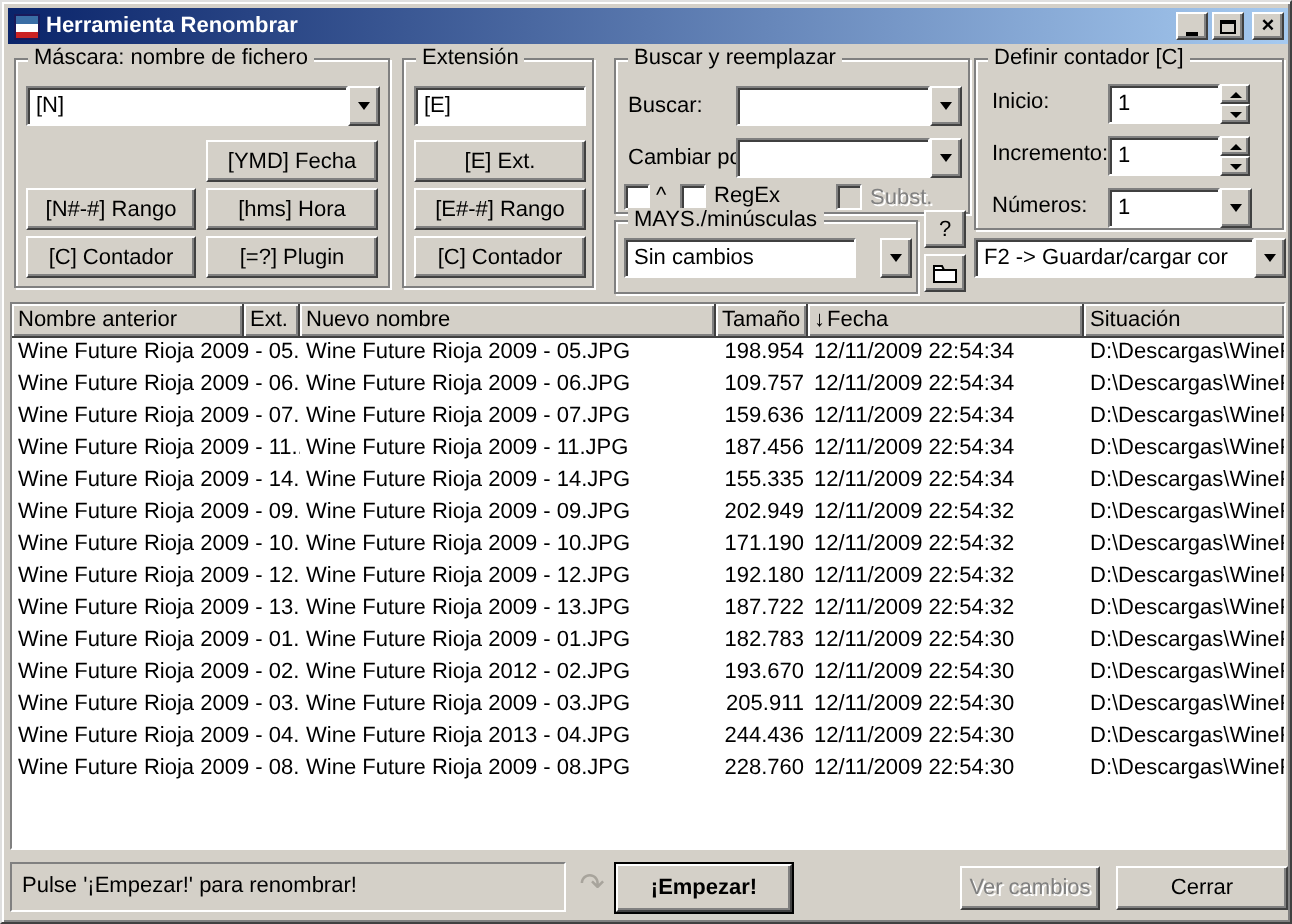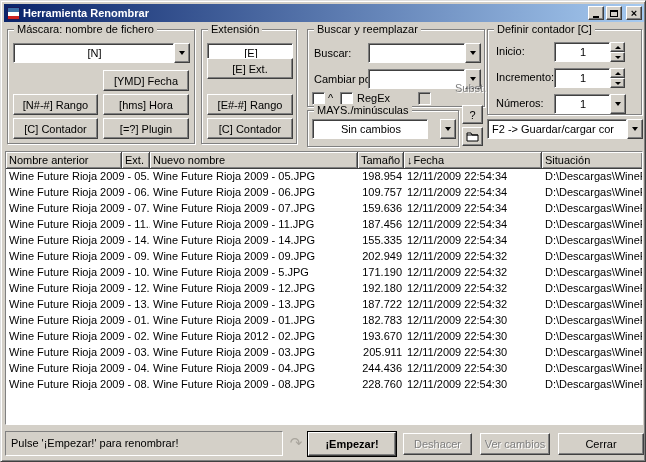--- a/index.html
+++ b/index.html
@@ -20,21 +20,21 @@
   .title{color:#fff;font-weight:bold;font-size:11px;flex:1;white-space:nowrap;overflow:hidden;}
   .winbtns{display:flex;gap:2px;align-items:center;}
   .wbtn{width:16px;height:14px;padding:0;display:flex;align-items:center;justify-content:center;cursor:default;}
   .btn3d{background:var(--face,#d4d0c8);border:1px solid;border-color:#ffffff #404040 #404040 #ffffff;
     box-shadow:inset -1px -1px 0 #808080;}
   .glyph-min{width:6px;height:2px;background:#000;margin-top:7px;}
   .glyph-max{width:8px;height:7px;border:1px solid #000;border-top-width:2px;}
   .glyph-close{font-size:11px;font-weight:bold;line-height:10px;}
   
   .groupbox{position:absolute;border:1px solid #808080;
-    box-shadow:inset 1px 1px 0 #fff,1px 1px 0 #fff;text-align:center;}
+    box-shadow:inset 1px 1px 0 #fff,1px 1px 0 #fff;}
   .legend{position:absolute;top:-7px;left:6px;background:var(--face,#d4d0c8);padding:0 3px;white-space:nowrap;}
   .sunken{background:#fff;border:1px solid;border-color:#808080 #ffffff #ffffff #808080;
     box-shadow:inset 1px 1px 0 #404040;}
   .combo{position:absolute;display:flex;}
   .combo .field{flex:1;height:20px;padding:3px 2px 0 4px;white-space:nowrap;overflow:hidden;}
   .combo .drop{width:16px;height:20px;display:flex;align-items:center;justify-content:center;cursor:default;}
   .tri-down{width:0;height:0;border-left:3px solid transparent;border-right:3px solid transparent;border-top:4px solid #000;}
   .tri-up{width:0;height:0;border-left:3px solid transparent;border-right:3px solid transparent;border-bottom:4px solid #000;}
   .pbtn{position:absolute;display:flex;align-items:center;justify-content:center;
     font-size:11px;cursor:default;white-space:nowrap;}
@@ -106,21 +106,21 @@
     <div class="pbtn btn3d" style="left:95px;top:40px;width:86px;height:21px;">[YMD] Fecha</div>
     <div class="pbtn btn3d" style="left:5px;top:64px;width:85px;height:21px;">[N#-#] Rango</div>
     <div class="pbtn btn3d" style="left:95px;top:64px;width:86px;height:21px;">[hms] Hora</div>
     <div class="pbtn btn3d" style="left:5px;top:88px;width:85px;height:21px;">[C] Contador</div>
     <div class="pbtn btn3d" style="left:95px;top:88px;width:86px;height:21px;">[=?] Plugin</div>
   </div>
 
   <div class="groupbox" style="left:200px;top:28px;width:96px;height:115px;">
     <span class="legend">Extensión</span>
     <div class="sunken" style="position:absolute;left:5px;top:13px;width:86px;height:20px;padding:3px 2px 0 4px;">[E]</div>
-    <div class="pbtn btn3d" style="left:5px;top:28px;width:86px;height:21px;">[E] Ext.</div>
+    <div class="pbtn btn3d" style="left:5px;top:40px;width:86px;height:21px;">[E] Ext.</div>
     <div class="pbtn btn3d" style="left:5px;top:64px;width:86px;height:21px;">[E#-#] Rango</div>
     <div class="pbtn btn3d" style="left:5px;top:88px;width:86px;height:21px;">[C] Contador</div>
   </div>
 
   <div class="groupbox" style="left:306px;top:28px;width:178px;height:78px;">
     <span class="legend">Buscar y reemplazar</span>
     <span style="position:absolute;left:6px;top:17px;">Buscar:</span>
     <div class="combo" style="left:60px;top:13px;width:113px;">
       <div class="field sunken"></div>
       <div class="drop btn3d">
@@ -132,21 +132,21 @@
       <div class="field sunken"></div>
       <div class="drop btn3d">
           <span class="tri-down"></span>
         </div>
     </div>
     <span class="checkbox" style="position:absolute;left:4px;top:62px;"></span>
     <span style="position:absolute;left:20px;top:62px;">^</span>
     <span class="checkbox" style="position:absolute;left:32px;top:62px;"></span>
     <span style="position:absolute;left:49px;top:62px;">RegEx</span>
     <span class="checkbox disabled" style="position:absolute;left:110px;top:62px;"></span>
-    <span class="disabled-text" style="position:absolute;left:127px;top:52px;margin-left:20px;">Subst.</span>
+    <span class="disabled-text" style="position:absolute;left:127px;top:63px;">Subst.</span>
   </div>
 
   <div class="groupbox" style="left:306px;top:109px;width:152px;height:37px;">
     <span class="legend">MAYS./minúsculas</span>
     <div class="combo" style="left:4px;top:8px;width:144px;gap:12px;">
       <div class="field sunken">Sin cambios</div>
       <div class="drop btn3d">
           <span class="tri-down"></span>
         </div>
     </div>
@@ -255,21 +255,21 @@
         </div>
         <div class="trow">
           <div class="tcell c-old">Wine Future Rioja 2009 - 09...</div>
           <div class="tcell c-new">Wine Future Rioja 2009 - 09.JPG</div>
           <div class="tcell c-size">202.949</div>
           <div class="tcell c-date">12/11/2009 22:54:32</div>
           <div class="tcell c-loc">D:\Descargas\WineFu</div>
         </div>
         <div class="trow">
           <div class="tcell c-old">Wine Future Rioja 2009 - 10...</div>
-          <div class="tcell c-new">Wine Future Rioja 2009 - 5.JPG</div>
+          <div class="tcell c-new">Wine Future Rioja 2009 - 10.JPG</div>
           <div class="tcell c-size">171.190</div>
           <div class="tcell c-date">12/11/2009 22:54:32</div>
           <div class="tcell c-loc">D:\Descargas\WineFu</div>
         </div>
         <div class="trow">
           <div class="tcell c-old">Wine Future Rioja 2009 - 12...</div>
           <div class="tcell c-new">Wine Future Rioja 2009 - 12.JPG</div>
           <div class="tcell c-size">192.180</div>
           <div class="tcell c-date">12/11/2009 22:54:32</div>
           <div class="tcell c-loc">D:\Descargas\WineFu</div>
@@ -297,37 +297,36 @@
         </div>
         <div class="trow">
           <div class="tcell c-old">Wine Future Rioja 2009 - 03...</div>
           <div class="tcell c-new">Wine Future Rioja 2009 - 03.JPG</div>
           <div class="tcell c-size">205.911</div>
           <div class="tcell c-date">12/11/2009 22:54:30</div>
           <div class="tcell c-loc">D:\Descargas\WineFu</div>
         </div>
         <div class="trow">
           <div class="tcell c-old">Wine Future Rioja 2009 - 04...</div>
-          <div class="tcell c-new">Wine Future Rioja 2009 - 04.JPG</div>
+          <div class="tcell c-new">Wine Future Rioja 2013 - 04.JPG</div>
           <div class="tcell c-size">244.436</div>
           <div class="tcell c-date">12/11/2009 22:54:30</div>
           <div class="tcell c-loc">D:\Descargas\WineFu</div>
         </div>
         <div class="trow">
           <div class="tcell c-old">Wine Future Rioja 2009 - 08...</div>
           <div class="tcell c-new">Wine Future Rioja 2009 - 08.JPG</div>
           <div class="tcell c-size">228.760</div>
           <div class="tcell c-date">12/11/2009 22:54:30</div>
           <div class="tcell c-loc">D:\Descargas\WineFu</div>
         </div>
       </div>
   </div>
 
   <div class="statuspanel">
     <span>Pulse '¡Empezar!' para renombrar!</span>
   </div>
   <div class="refresh">↷</div>
   <div class="pbtn btn3d btn-start">¡Empezar!</div>
-  <div class="pbtn btn3d btn-undo disabled-text">Deshacer</div>
   <div class="pbtn btn3d btn-view disabled-text">Ver cambios</div>
   <div class="pbtn btn3d btn-close">Cerrar</div>
 
 </div>
 
 </body></html>

